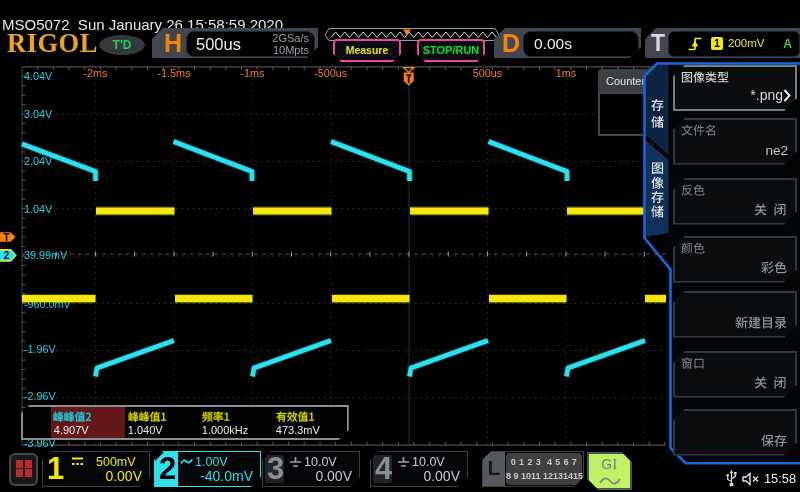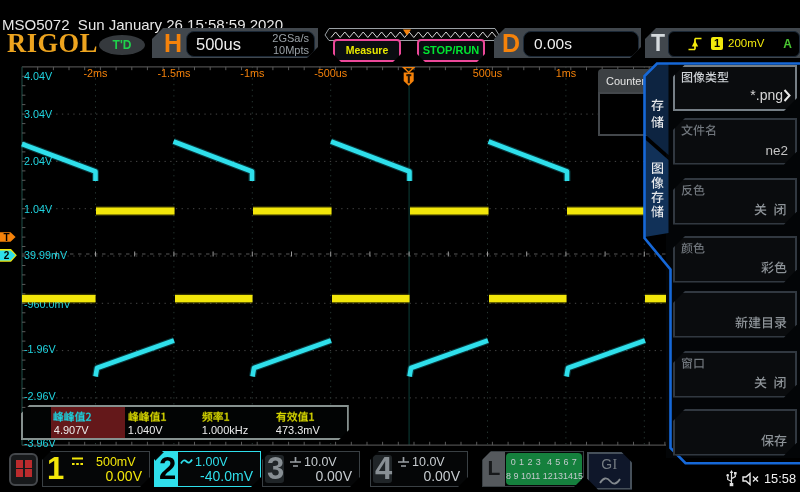--- a/index.html
+++ b/index.html
@@ -46,21 +46,21 @@
   #bbar{left:0;top:448px;width:800px;height:44px;}
   #mbtn{position:absolute;left:9px;top:5px;width:25px;height:29px;background:#17191b;border:2px solid #45484c;border-radius:6px;}
   .rsq{position:absolute;width:7.5px;height:7.5px;background:#bb2b2d;}
   .chp{position:absolute;top:3px;height:34px;background:#050607;border:1.5px solid #3a4044;
        clip-path:polygon(9px 0,100% 0,100% calc(100% - 10px),calc(100% - 10px) 100%,0 100%,0 9px);}
   .chn{position:absolute;left:4px;top:-1.5px;font-size:31px;font-weight:bold;}
   .r1{position:absolute;top:3px;font-size:12.5px;}
   .r2{position:absolute;right:7px;bottom:2px;font-size:14px;text-align:right;}
   #ch2tab{position:absolute;left:0;top:0;width:23px;height:34px;background:#2fdfeb;
           clip-path:polygon(9px 0,100% 0,100% 100%,0 100%,0 9px);}
-  .gen{position:absolute;top:3.5px;height:34px;background:#0f172a;border:2px solid #46505a;text-align:center;
+  .gen{position:absolute;top:3.5px;height:34px;background:#bef264;border:2px solid #46505a;text-align:center;
        clip-path:polygon(0 0,calc(100% - 11px) 0,100% 11px,100% 100%,11px 100%,0 calc(100% - 11px));}
   .gen > span{color:#757c82;font-size:14px;line-height:14px;display:block;margin-top:3px;letter-spacing:0.5px;}
 </style>
 </head>
 <body>
 <div id="scr">
   <div id="topbar" class="abs">MSO5072&nbsp;&nbsp;Sun January 26 15:58:59 2020</div>
   <div id="logo" class="abs">RIGOL</div>
   <div id="td" class="abs">T'D</div>
   <div id="hpan" class="abs gpan">
@@ -287,21 +287,21 @@
       <div style="position:absolute;left:2px;top:3px;width:19px;height:28px;background:#202528;border-radius:3px;"></div>
         <span class="chn" style="color:#888f94;">4</span>
       <svg width="13" height="11" viewBox="0 0 13 11" style="position:absolute;left:26px;top:5px;">
           <path d="M6.5 0 V4.2 M1 5 H12 M4 9 H9" stroke="#9aa0a5" stroke-width="1.7" fill="none"></path>
         </svg>
       <span class="r1" style="color:#c6cbcf;left:41px;">10.0V</span>
       <span class="r2" style="color:#c6cbcf;">0.00V</span>
     </div>
     <div class="chp" style="left:482px;width:100px;">
       <div style="position:absolute;left:0;top:0;width:22px;height:34px;background:#55595d;color:#17191b;font-size:21px;font-weight:bold;text-align:center;line-height:32px;">L</div>
-      <div style="position:absolute;left:23px;top:1px;right:1px;bottom:1px;background:#15803d;border-radius:4px;color:#c4c9cd;font-size:9px;text-align:center;white-space:nowrap;">
+      <div style="position:absolute;left:23px;top:1px;right:1px;bottom:1px;background:#404040;border-radius:4px;color:#c4c9cd;font-size:9px;text-align:center;white-space:nowrap;font-weight:bold;">
         <div style="margin-top:4px;letter-spacing:0.4px;">0 1 2 3&nbsp; 4 5 6 7</div>
         <div style="margin-top:4px;">8 9 1011 12131415</div>
       </div>
     </div>
     <div class="gen" style="left:587px;width:41px;"><span>G<span style="font-family:'Liberation Serif',serif;">I</span></span>
       <svg width="22" height="12" viewBox="0 0 22 12">
           <path d="M1 9 Q6 1 11 7 Q16 13 21 5" stroke="#83898e" stroke-width="1.8" fill="none"></path>
         </svg>
     </div>
     <svg width="11" height="17" viewBox="0 0 11 17" style="position:absolute;left:726px;top:22px;">

